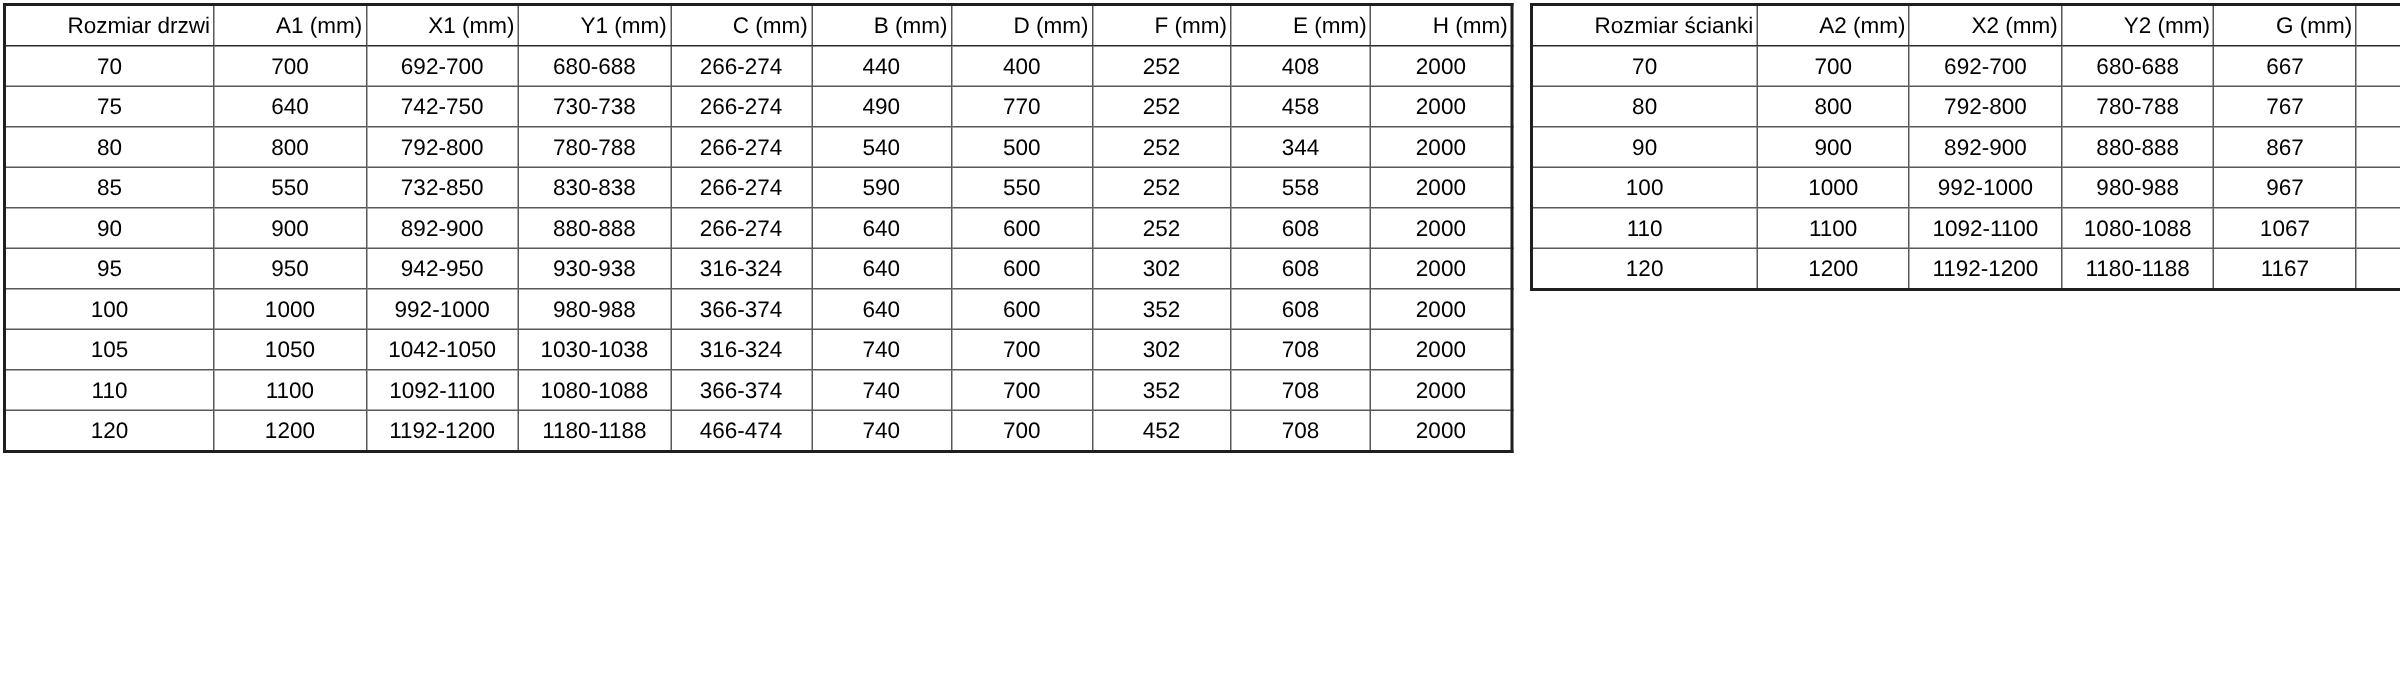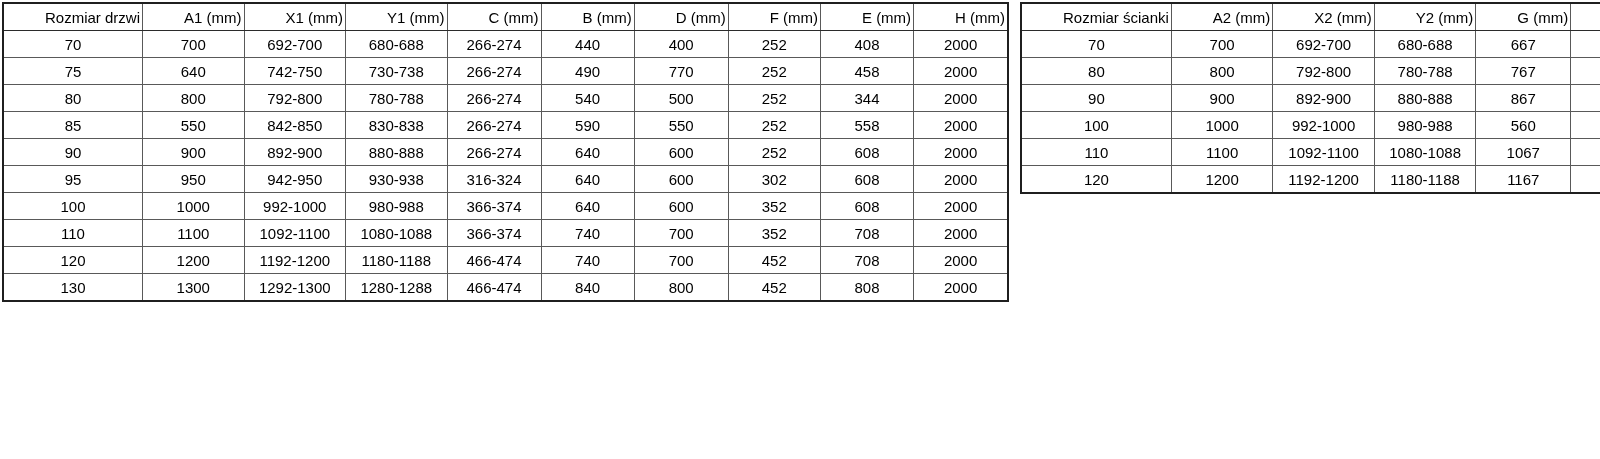--- a/index.html
+++ b/index.html
@@ -110,21 +110,21 @@
           <td>266-274</td>
           <td>540</td>
           <td>500</td>
           <td>252</td>
           <td>344</td>
           <td>2000</td>
         </tr>
         <tr>
           <td>85</td>
           <td>550</td>
-          <td>842-850</td>
+          <td>732-850</td>
           <td>830-838</td>
           <td>266-274</td>
           <td>590</td>
           <td>550</td>
           <td>252</td>
           <td>558</td>
           <td>2000</td>
         </tr>
         <tr>
           <td>90</td>
@@ -153,20 +153,32 @@
         <tr>
           <td>100</td>
           <td>1000</td>
           <td>992-1000</td>
           <td>980-988</td>
           <td>366-374</td>
           <td>640</td>
           <td>600</td>
           <td>352</td>
           <td>608</td>
+          <td>2000</td>
+        </tr>
+        <tr>
+          <td>105</td>
+          <td>1050</td>
+          <td>1042-1050</td>
+          <td>1030-1038</td>
+          <td>316-324</td>
+          <td>740</td>
+          <td>700</td>
+          <td>302</td>
+          <td>708</td>
           <td>2000</td>
         </tr>
         <tr>
           <td>110</td>
           <td>1100</td>
           <td>1092-1100</td>
           <td>1080-1088</td>
           <td>366-374</td>
           <td>740</td>
           <td>700</td>
@@ -177,32 +189,20 @@
         <tr>
           <td>120</td>
           <td>1200</td>
           <td>1192-1200</td>
           <td>1180-1188</td>
           <td>466-474</td>
           <td>740</td>
           <td>700</td>
           <td>452</td>
           <td>708</td>
-          <td>2000</td>
-        </tr>
-        <tr>
-          <td>130</td>
-          <td>1300</td>
-          <td>1292-1300</td>
-          <td>1280-1288</td>
-          <td>466-474</td>
-          <td>840</td>
-          <td>800</td>
-          <td>452</td>
-          <td>808</td>
           <td>2000</td>
         </tr>
       </tbody>
   </table>
 
   <table id="wall-table" class="spec-table">
     <colgroup>
       <col style="width:120px">
       <col style="width:88px">
       <col style="width:87px">
@@ -243,21 +243,21 @@
           <td>892-900</td>
           <td>880-888</td>
           <td>867</td>
           <td>2000</td>
         </tr>
         <tr>
           <td>100</td>
           <td>1000</td>
           <td>992-1000</td>
           <td>980-988</td>
-          <td>560</td>
+          <td>967</td>
           <td>2000</td>
         </tr>
         <tr>
           <td>110</td>
           <td>1100</td>
           <td>1092-1100</td>
           <td>1080-1088</td>
           <td>1067</td>
           <td>2000</td>
         </tr>

